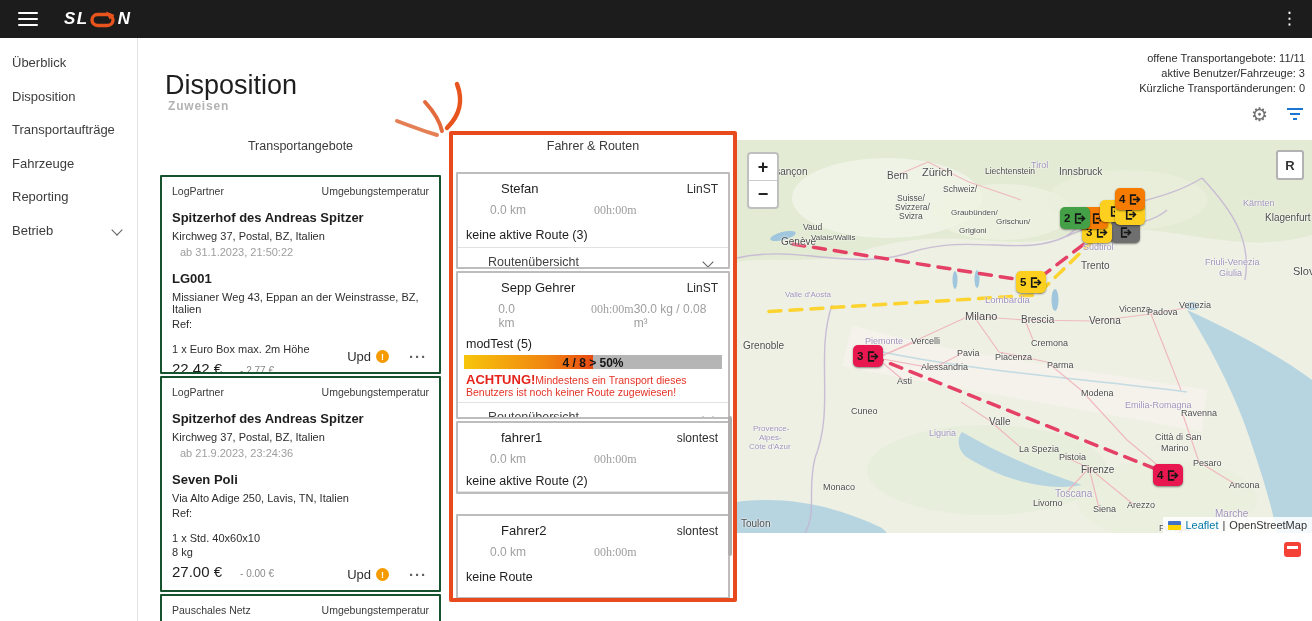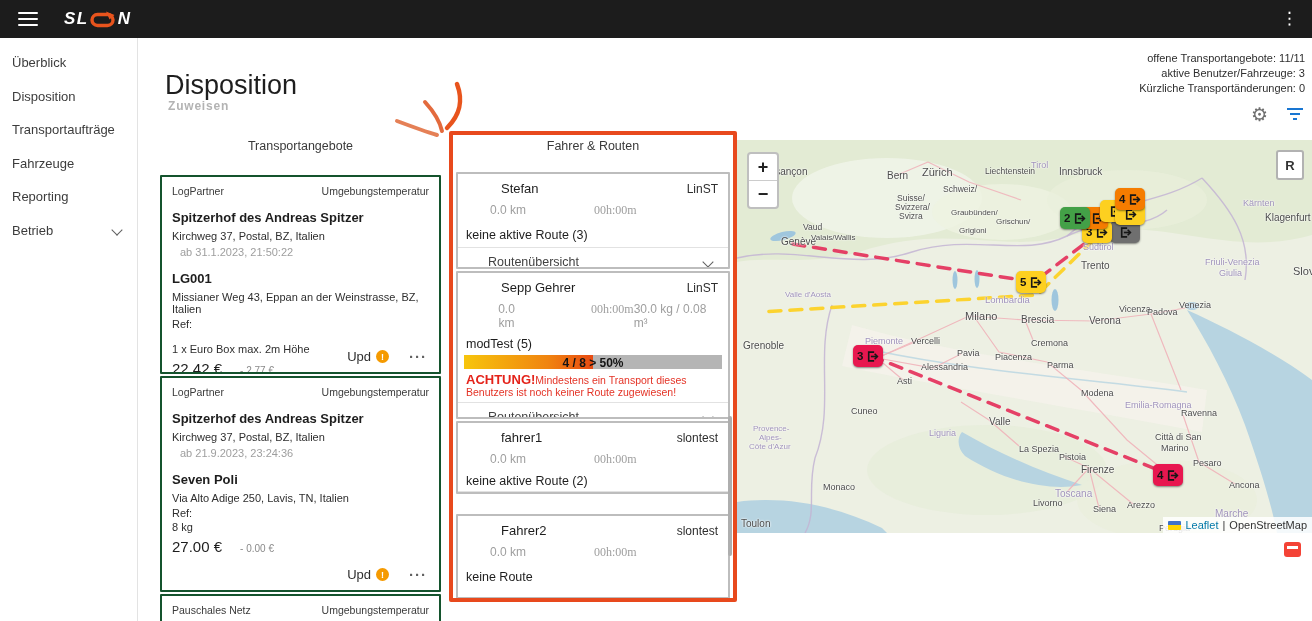--- a/index.html
+++ b/index.html
@@ -190,20 +190,21 @@
   <div class="oc-head">
     <span>LogPartner</span>
     <span>Umgebungstemperatur</span>
   </div>
   <div class="oc-name">Spitzerhof des Andreas Spitzer</div>
   <div class="oc-addr">Kirchweg 37, Postal, BZ, Italien</div>
   <div class="oc-time">ab 21.9.2023, 23:24:36</div>
   <div class="oc-name">Seven Poli</div>
   <div class="oc-addr">Via Alto Adige 250, Lavis, TN, Italien</div>
   <div class="oc-ref">Ref:</div>
+  <div class="oc-cargo">1 x Std. 40x60x10</div>
   <div class="oc-weight">8 kg</div>
   <div class="oc-price"><span>27.00 €</span><span class="sub">- 0.00 €</span></div>
   <div class="oc-footer">
     <span class="upd-chip">
         <span>Upd</span>
         <span class="upd-ic">!</span>
       </span>
     <span class="more-dots">···</span>
   </div>
 </div>

